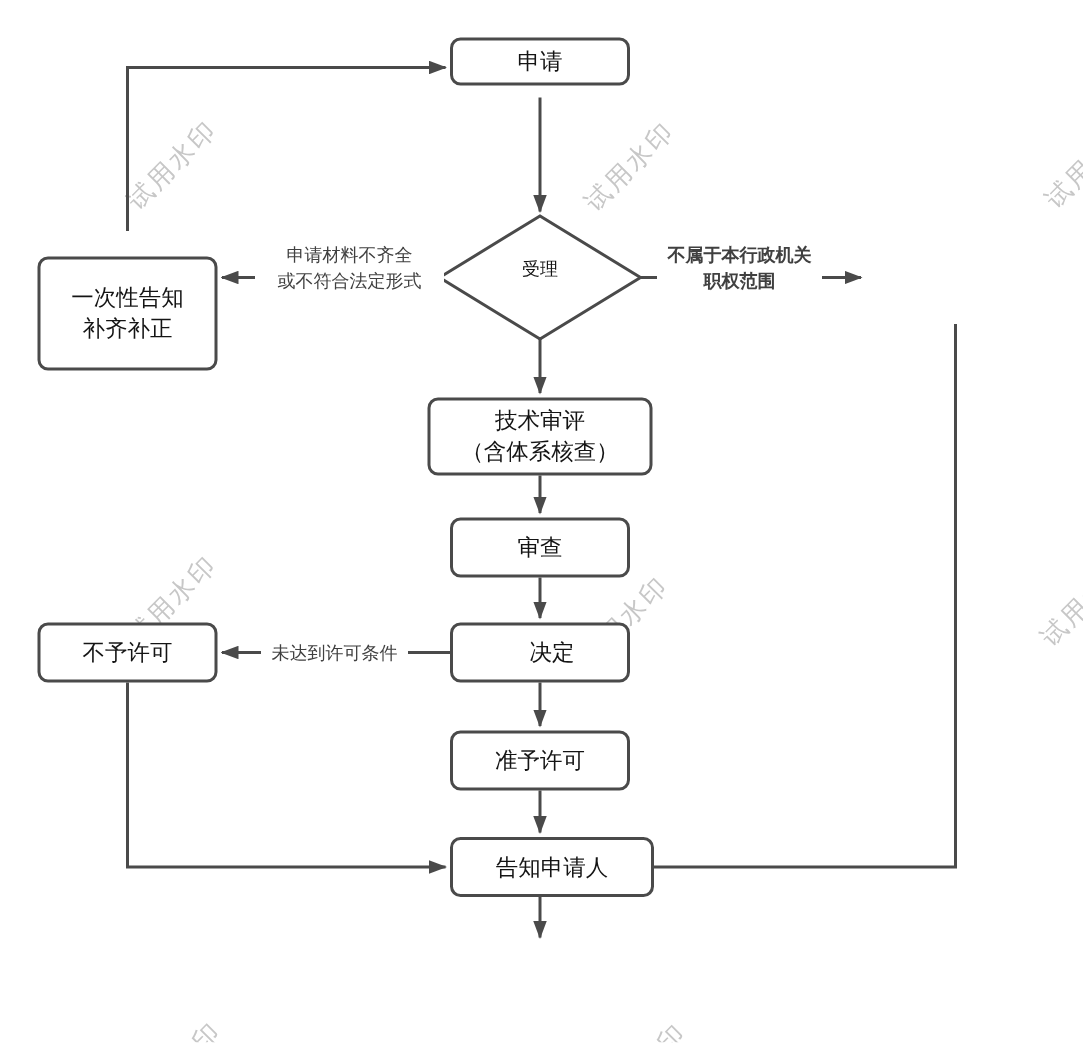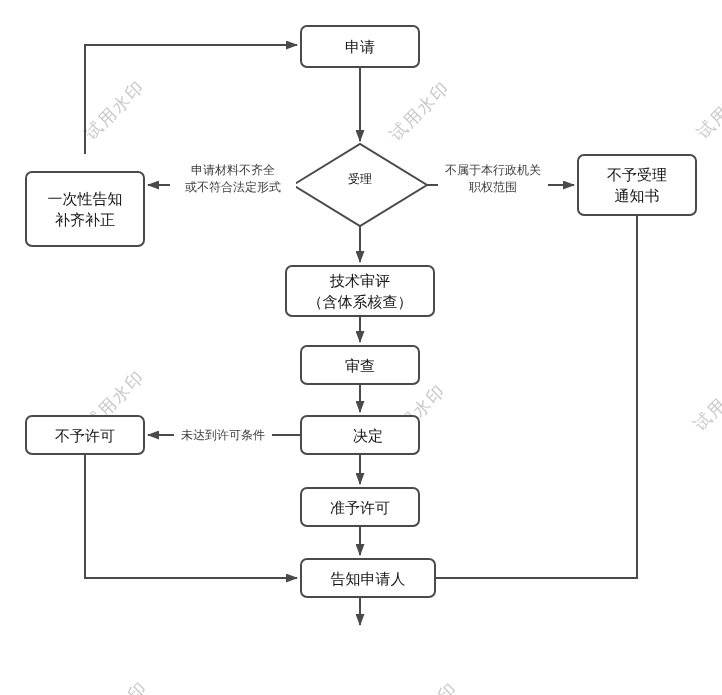--- a/index.html
+++ b/index.html
@@ -11,40 +11,40 @@
     position:absolute;z-index:1;color:#c7c7c7;font-size:17px;letter-spacing:2px;
     white-space:nowrap;transform:translate(-50%,-50%) rotate(-45deg);user-select:none;
   }
   svg.connectors{position:absolute;left:0;top:0;z-index:2;}
   .node{
     position:absolute;z-index:3;box-sizing:border-box;background:#ffffff;
     border:2px solid #4a4a4a;border-radius:7px;
     display:flex;flex-direction:column;align-items:center;justify-content:center;
     font-size:15px;line-height:1.4;color:#141414;text-align:center;
   }
-  .node-apply    {left:300px;top:25px; width:120px;height:43px;}
+  .node-apply    {left:300px;top:25px; width:120px;height:32px;}
   .node-notify   {left:25px; top:171px;width:120px;height:76px;}
   .node-reject   {left:577px;top:154px;width:120px;height:62px;}
   .node-tech     {left:285px;top:265px;width:150px;height:52px;}
   .node-examine  {left:300px;top:345px;width:120px;height:40px;}
   .node-decide   {left:300px;top:415px;width:120px;height:40px;padding-left:16px;}
   .node-deny     {left:25px; top:415px;width:120px;height:40px;}
   .node-grant    {left:300px;top:487px;width:120px;height:40px;}
   .node-inform   {left:300px;top:558px;width:136px;height:40px;}
   .node-complete {left:300px;top:628px;width:120px;height:40px;}
   .diamond-label{
     position:absolute;z-index:3;left:300px;top:171px;width:120px;
     text-align:center;font-size:12px;color:#141414;
   }
   .edge-label{
     position:absolute;z-index:4;background:#ffffff;color:#404040;
     font-size:12px;line-height:17px;text-align:center;padding:0 1px;
   }
   .label-incomplete  {left:170px;top:162px;width:124px;}
-  .label-jurisdiction{left:438px;top:162px;width:108px;}
+  .label-jurisdiction{left:438px;top:162px;width:108px;font-weight:bold;}
   .label-notmet      {left:174px;top:427px;width:96px;}
 </style>
 </head>
 <body>
 
 <div class="canvas">
 
   <span class="watermark" style="left:115px;top:110px;">试用水印</span>
   <span class="watermark" style="left:420px;top:111px;">试用水印</span>
   <span class="watermark" style="left:727px;top:109px;">试用水印</span>
@@ -85,24 +85,20 @@
 
   <div class="diamond-label">
     <span>受理</span>
   </div>
 
   <div class="node node-notify">
     <span>一次性告知</span>
     <span>补齐补正</span>
   </div>
 
-  <div class="node node-reject">
-    <span>不予受理</span>
-    <span>通知书</span>
-  </div>
 
   <div class="node node-tech">
     <span>技术审评</span>
     <span>（含体系核查）</span>
   </div>
 
   <div class="node node-examine">
     <span>审查</span>
   </div>
 

